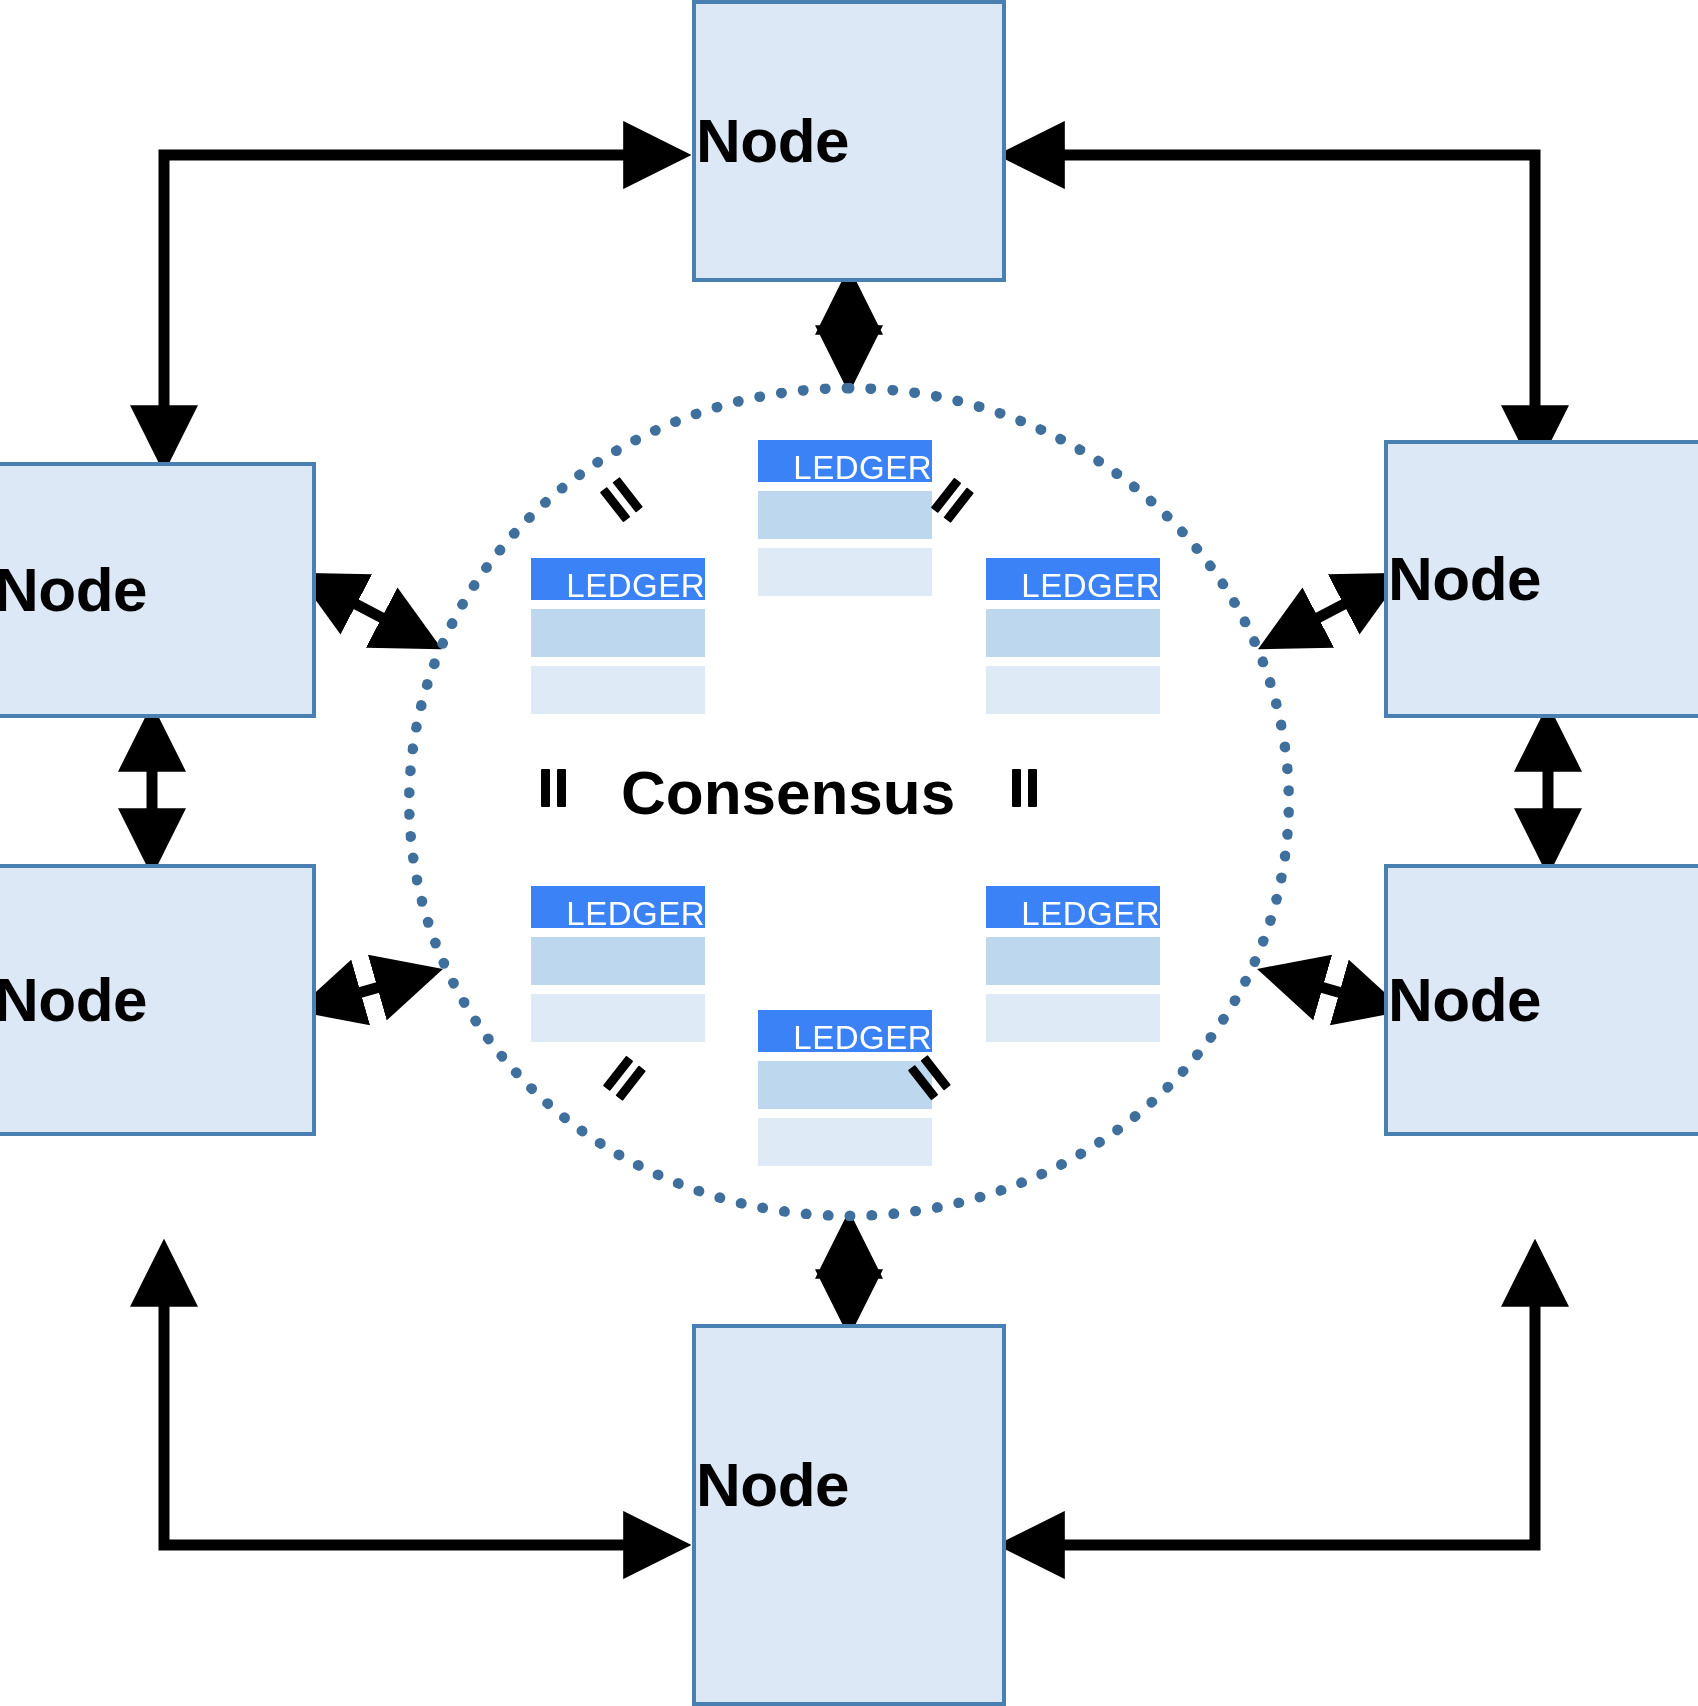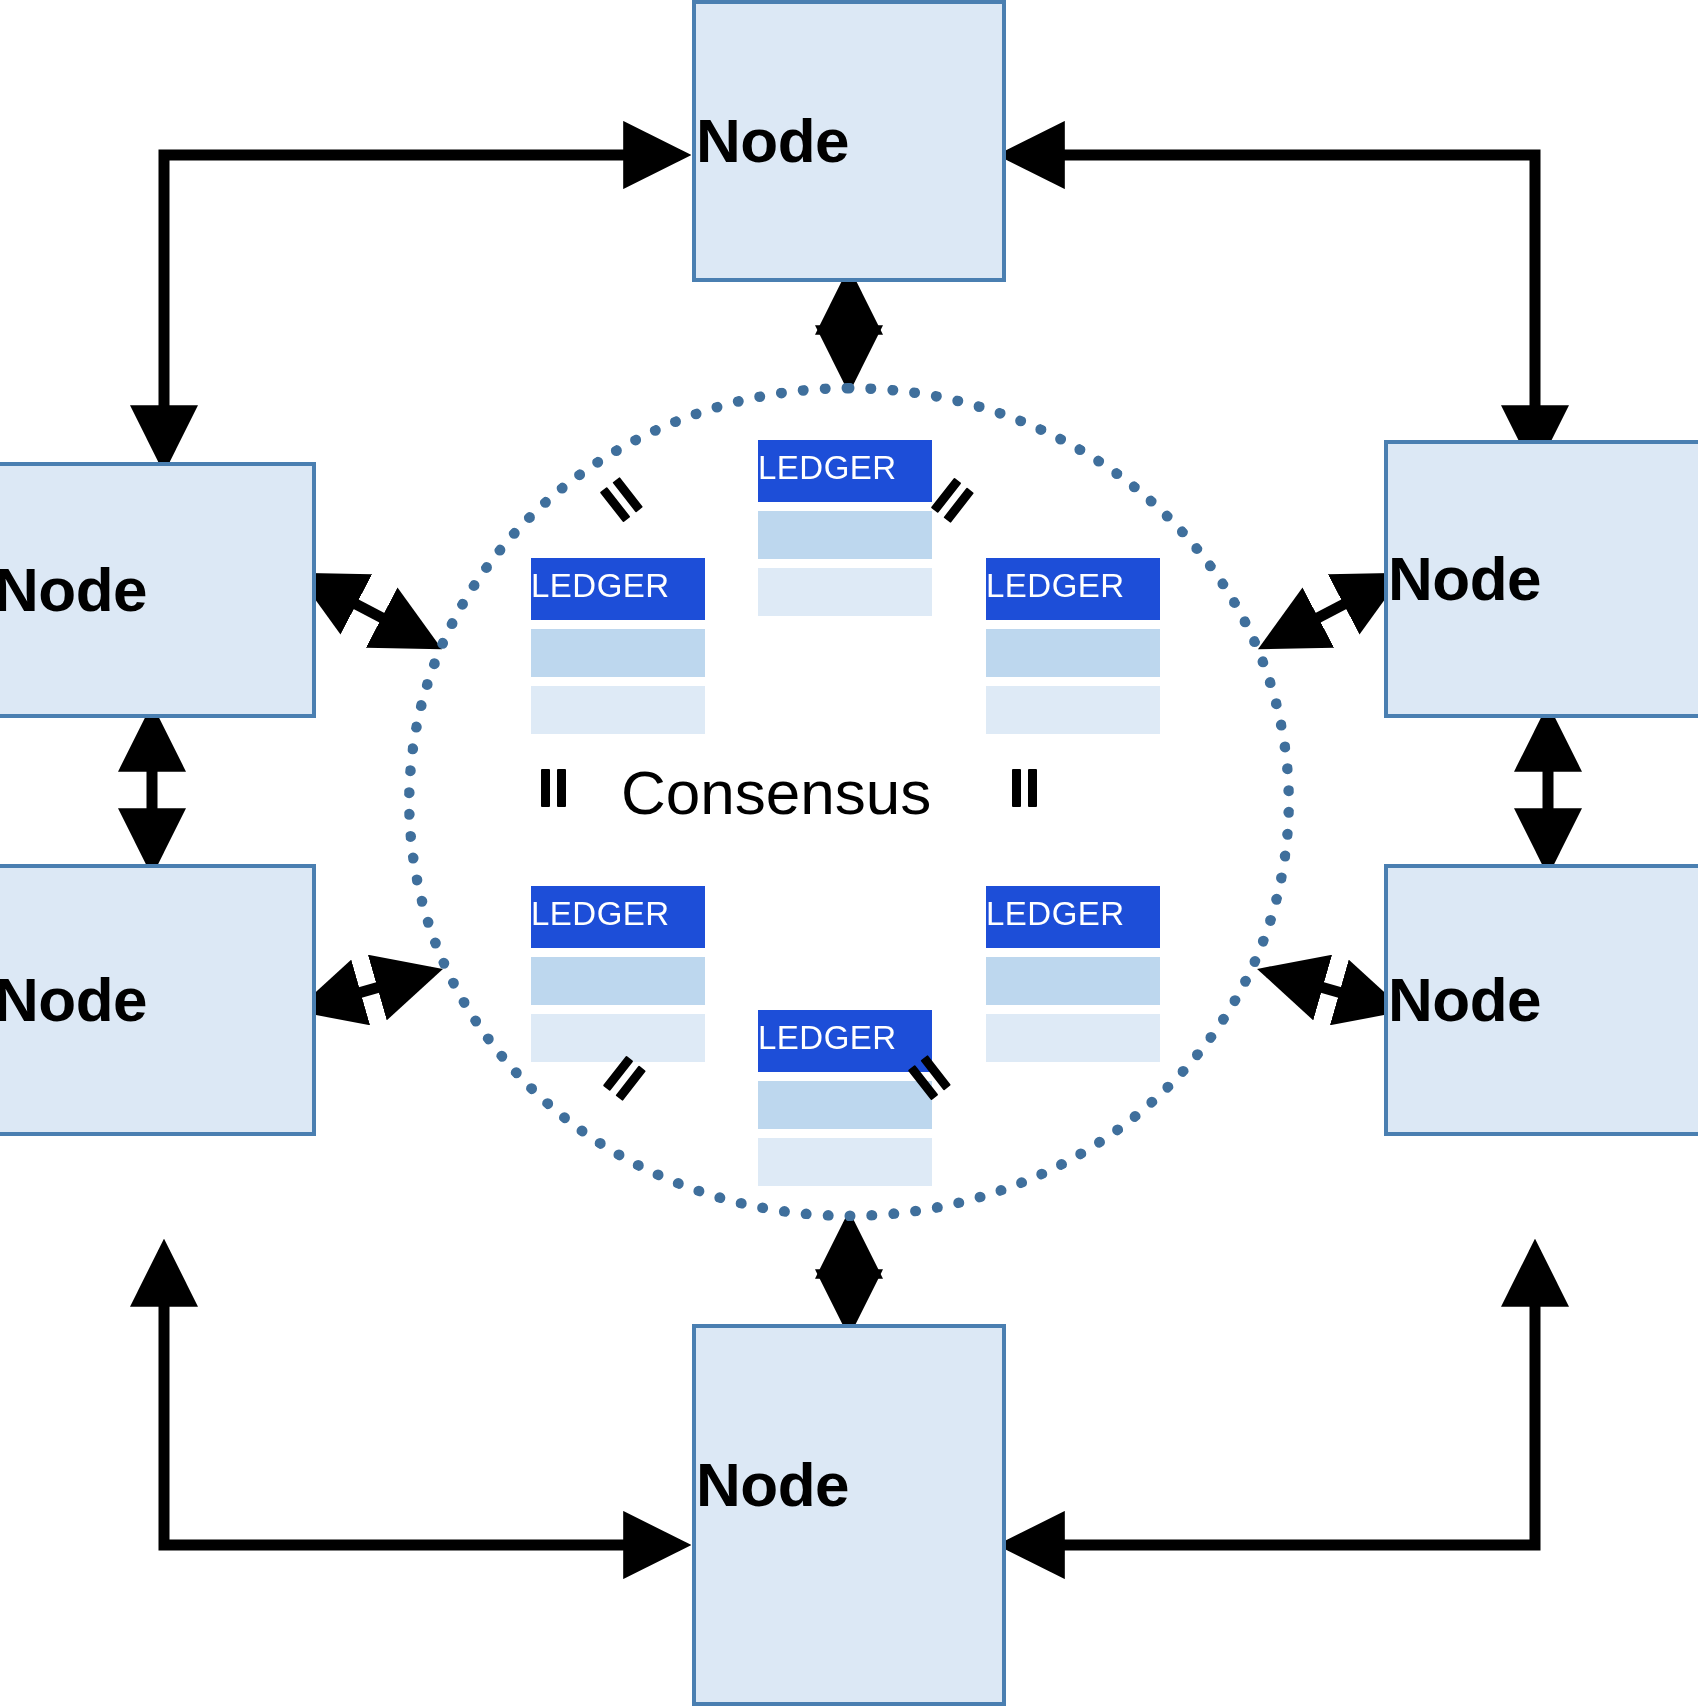--- a/index.html
+++ b/index.html
@@ -53,27 +53,27 @@
     box-sizing: border-box;
     background: transparent;
   }
 
   
   .ledger {
     position: absolute;
     width: 174px;
   }
   .ledger-header {
-    background: #1d4ed8;
+    background: #3b82f6;
     color: #ffffff;
     font-family: "Liberation Sans", sans-serif;
     font-size: 33px;
     font-weight: normal;
-    text-align: left;
-    height: 62px;
+    text-align: right;
+    height: 42px;
     line-height: 55px;
     letter-spacing: 0.5px;
     box-sizing: border-box;
   }
   .ledger-row {
     height: 48px;
     margin-top: 9px;
   }
   .ledger-row.r1 { background: #bdd7ee; }
   .ledger-row.r2 { background: #deeaf6; }
@@ -93,21 +93,21 @@
     top: -2px;
     border-radius: 1px;
   }
   .eq i.a { left: 5px; }
   .eq i.b { left: 21px; }
 
   
   .consensus-label {
     position: absolute;
     font-family: "Liberation Sans", sans-serif;
-    font-weight: normal;
+    font-weight: bold;
     font-size: 62px;
     color: #000000;
     white-space: nowrap;
     line-height: 1;
   }
 </style>
 </head>
 <body>
 
 <div id="canvas">

